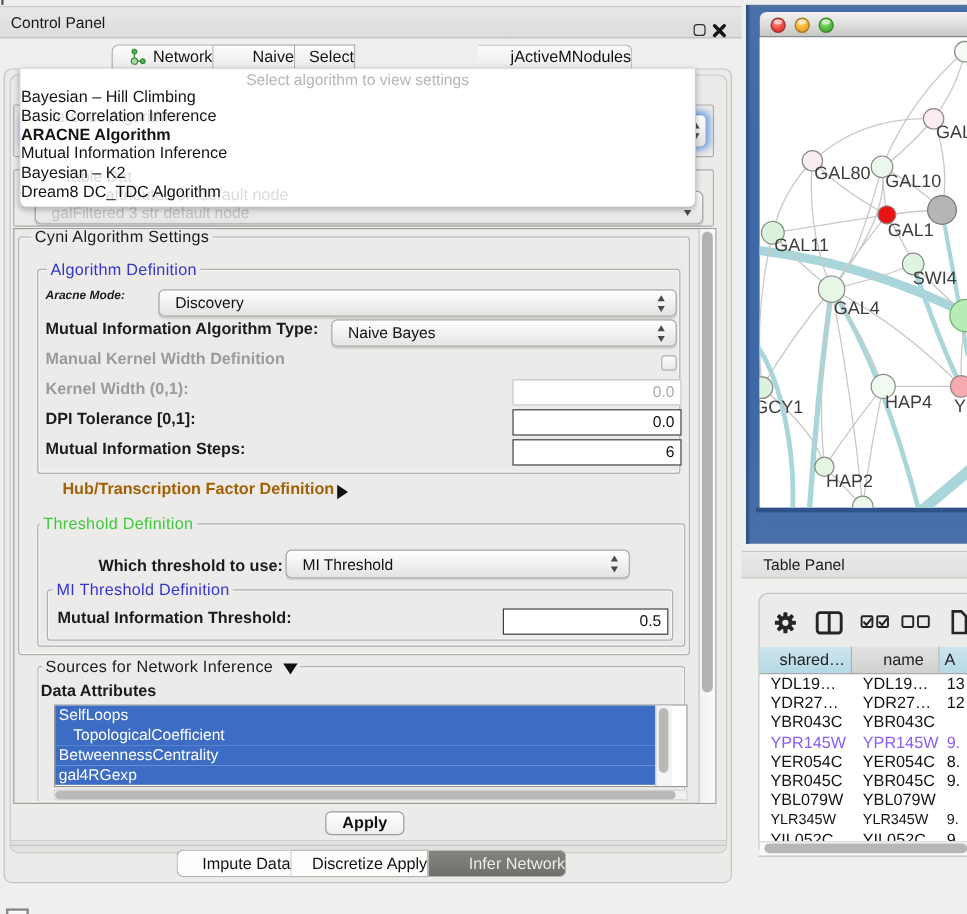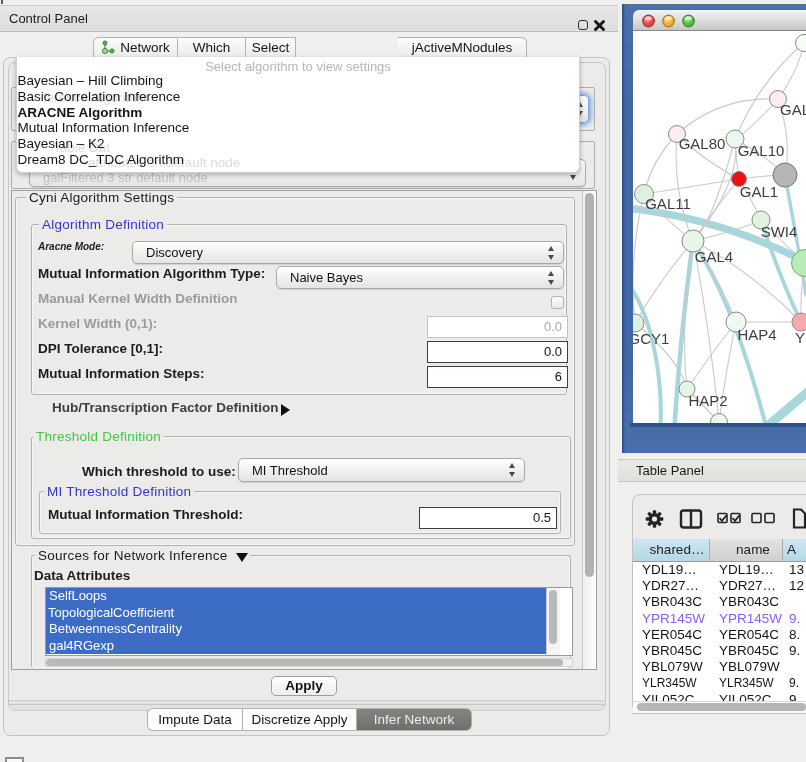--- a/index.html
+++ b/index.html
@@ -8,21 +8,21 @@
 .group { position:absolute; border:1px solid #b2b2b0; border-radius:3px; box-shadow: inset 0 0 0 1px rgba(255,255,255,.55); }
 .gtitle { position:absolute; font-size:13.5px; letter-spacing:0.25px; background:#ecebe9; padding:0 3px; white-space:nowrap; line-height:13px; }
 .combo { position:absolute; border:1px solid #a9a9a7; border-radius:5px;
   background:linear-gradient(#ffffff,#f2f2f0 45%,#e4e4e2); box-shadow:0 1px 1px rgba(0,0,0,.12);
   font-size:13px; color:#111; }
 .combo .ct { position:absolute; left:13px; top:0; bottom:0; display:flex; align-items:center; }
 .arr { position:absolute; right:8px; top:50%; width:7px; height:14px; transform:translateY(-50%); }
 .arr:before { content:""; position:absolute; left:0; top:0; border-left:3.5px solid transparent; border-right:3.5px solid transparent; border-bottom:5px solid #4a4a4a; }
 .arr:after { content:""; position:absolute; left:0; bottom:0; border-left:3.5px solid transparent; border-right:3.5px solid transparent; border-top:5px solid #4a4a4a; }
 .field { position:absolute; background:#fff; font-size:13px; text-align:right; }
-.tab { position:absolute; top:0; height:100%; display:flex; align-items:center; justify-content:center;
+.tab { position:absolute; top:0; height:100%; display:flex; align-items:center; justify-content:flex-end;
   background:linear-gradient(#fcfcfb,#ebebe9); border-top:1px solid #b3b3b1; border-bottom:1px solid #b3b3b1;
   font-size:13.5px; color:#141414; white-space:nowrap; }
 .tabsel { background:linear-gradient(#84847f,#6f6f6d); color:#ebebe9; }
 </style></head><body>
 <div id="root">
 
 <div class="abs" style="left:1px;top:0;width:2px;height:4px;background:#5a5a58;"></div>
 <div class="abs" style="left:0;top:5px;width:618px;height:27px;background:linear-gradient(#e7e7e5,#dddddb);border-bottom:1px solid #bcbcba;border-top:1px solid #ccccca;">
  <div class="abs" style="left:9px;top:0;height:26px;line-height:26px;font-size:13px;color:#1a1a1a;">Control Panel</div>
  <div class="abs" style="left:578px;top:14px;width:10px;height:10px;border:1.6px solid #2e2e2e;border-radius:3px;"></div>
@@ -35,21 +35,21 @@
 <div class="abs" style="left:8px;top:62px;width:598px;height:649px;background:#ecebe9;border:1px solid #c9c9c7;border-radius:7px;"></div>
 <div class="abs" style="left:9px;top:700px;width:596px;height:10px;background:#e2e2e0;border-top:1px solid #cfcfcd;border-radius:0 0 7px 7px;"></div>
 
 <div class="abs" style="left:0;top:37px;width:618px;height:21px;">
 <div class="tab" style="left:93px;width:85px;border-top-left-radius:6px;border-left:1px solid #b3b3b1;border-right:1px solid #b3b3b1;"><svg width="14" height="15" viewBox="0 0 14 15" style="margin-right:5px;">
           <path d="M4 4 L4 10 M6 11 L10 11" stroke="#3f9e42" stroke-width="1.2" fill="none"></path>
           <circle cx="4" cy="3" r="2.1" fill="#4caf50" stroke="#2c7d2f" stroke-width="0.8"></circle>
           <circle cx="4" cy="11" r="2.6" fill="#a5d6a7" stroke="#2c7d2f" stroke-width="0.9"></circle>
           <circle cx="11" cy="11" r="2.1" fill="#4caf50" stroke="#2c7d2f" stroke-width="0.8"></circle>
         </svg>Network</div>
-<div class="tab" style="left:178px;width:68px;border-right:1px solid #b3b3b1;">Which</div>
+<div class="tab" style="left:178px;width:68px;border-right:1px solid #b3b3b1;">Naive</div>
 <div class="tab" style="left:246px;width:50px;border-right:1px solid #b3b3b1;">Select</div>
 <div class="tab tabsel" style="left:296px;width:102px;border-right:1px solid #b3b3b1;margin-top:37px;">Cyni Toolbox</div>
 <div class="tab" style="left:398px;width:129px;border-top-right-radius:6px;border-right:1px solid #b3b3b1;">jActiveMNodules</div>
 </div>
 
 <div class="abs" style="left:11px;top:87px;width:584px;height:44px;border:1px solid #aeaeac;border-radius:2px;"></div>
 <div class="combo" style="left:20px;top:95px;width:569px;height:28px;border-color:#7aa4dd;box-shadow:0 0 5px 2px rgba(86,146,226,.8);">
       <span class="arr" style="right:4px;"></span>
     </div>
 <div class="abs" style="left:11px;top:141px;width:584px;height:48px;border:1px solid #aeaeac;border-radius:2px;"></div>
@@ -78,21 +78,21 @@
       <span class="arr"></span>
     </div>
 <div class="abs" style="left:38px;top:290.5px;font-size:13.5px;font-weight:bold;color:#9b9b99;white-space:nowrap;">Manual Kernel Width Definition</div>
 <div class="abs" style="left:551px;top:296px;width:13px;height:13px;border:1px solid #b2b2b0;border-radius:3px;background:linear-gradient(#fdfdfd,#e8e8e6);"></div>
 <div class="abs" style="left:38px;top:315.5px;font-size:13.5px;font-weight:bold;color:#9b9b99;white-space:nowrap;">Kernel Width (0,1):</div>
 <div class="field" style="left:427px;top:316px;width:141px;height:22px;border:1px solid #c2c2c0;color:#a9a9a7;line-height:20px;padding-right:5px;">0.0</div>
 <div class="abs" style="left:38px;top:340.5px;font-size:13.5px;font-weight:bold;color:#1c1c1c;white-space:nowrap;">DPI Tolerance [0,1]:</div>
 <div class="field" style="left:427px;top:341px;width:141px;height:22px;border:1.5px solid #3e3e3e;color:#111;line-height:19px;padding-right:5px;">0.0</div>
 <div class="abs" style="left:38px;top:365.5px;font-size:13.5px;font-weight:bold;color:#1c1c1c;white-space:nowrap;">Mutual Information Steps:</div>
 <div class="field" style="left:427px;top:366px;width:141px;height:22px;border:1.5px solid #3e3e3e;color:#111;line-height:19px;padding-right:5px;">6</div>
-<div class="abs" style="left:52px;top:399.5px;font-size:13.5px;font-weight:bold;color:#404040;white-space:nowrap;">Hub/Transcription Factor Definition</div>
+<div class="abs" style="left:52px;top:399.5px;font-size:13.5px;font-weight:bold;color:#a16207;white-space:nowrap;">Hub/Transcription Factor Definition</div>
 <div class="abs" style="left:281px;top:404px;width:0;height:0;border-top:6.5px solid transparent;border-bottom:6.5px solid transparent;border-left:9px solid #111;"></div>
 
 <div class="group" style="left:31px;top:436px;width:540px;height:103px;"></div>
 <div class="gtitle" style="left:33px;top:430px;color:#3ecb3e;">Threshold Definition</div>
 
 <div class="abs" style="left:82px;top:463.5px;font-size:13.5px;font-weight:bold;color:#1c1c1c;white-space:nowrap;">Which threshold to use:</div>
 <div class="combo" style="left:238px;top:458px;width:287px;height:24px;">
       <div class="ct">MI Threshold</div>
       <span class="arr"></span>
     </div>
@@ -103,21 +103,21 @@
 <div class="abs" style="left:48px;top:506.5px;font-size:13.5px;font-weight:bold;color:#1c1c1c;white-space:nowrap;">Mutual Information Threshold:</div>
 <div class="field" style="left:419px;top:507px;width:138px;height:22px;border:1.5px solid #3e3e3e;color:#111;line-height:19px;padding-right:5px;">0.5</div>
 
 <div class="group" style="left:31px;top:555px;width:540px;height:113px;border-bottom:none;"></div>
 <div class="gtitle" style="left:35px;top:549px;color:#1c1c1c;padding-right:22px;">Sources for Network Inference</div>
 <div class="abs" style="left:236px;top:553px;width:0;height:0;border-left:6.5px solid transparent;border-right:6.5px solid transparent;border-top:9px solid #111;"></div>
 
 <div class="abs" style="left:34px;top:567.5px;font-size:13.5px;font-weight:bold;color:#1c1c1c;white-space:nowrap;">Data Attributes</div>
 <div class="abs" style="left:45px;top:587px;width:528px;height:69px;background:#fff;border:1px solid #9a9a98;">
 <div class="abs" style="left:0;top:0.0px;width:500px;height:16.6px;background:#3c6cc3;color:#fff;font-size:13px;line-height:16.6px;padding-left:3px;">SelfLoops</div>
-<div class="abs" style="left:0;top:16.6px;width:500px;height:16.6px;background:#3c6cc3;color:#fff;font-size:13px;line-height:16.6px;padding-left:2px;">TopologicalCoefficient</div>
+<div class="abs" style="left:0;top:16.6px;width:500px;height:16.6px;background:#3c6cc3;color:#fff;font-size:13px;line-height:16.6px;padding-left:15px;">TopologicalCoefficient</div>
 <div class="abs" style="left:0;top:33.2px;width:500px;height:16.6px;background:#3c6cc3;color:#fff;font-size:13px;line-height:16.6px;padding-left:3px;">BetweennessCentrality</div>
 <div class="abs" style="left:0;top:49.800000000000004px;width:500px;height:16.6px;background:#3c6cc3;color:#fff;font-size:13px;line-height:16.6px;padding-left:3px;">gal4RGexp</div>
 <div class="abs" style="left:500px;top:0;width:14px;height:67px;background:#f4f4f2;border-left:1px solid #c8c8c6;"></div>
 <div class="abs" style="left:503px;top:2px;width:8px;height:54px;background:#b9b9b7;border-radius:4px;"></div>
 </div>
 
 <div class="abs" style="left:45px;top:658px;width:528px;height:9px;background:#f0f0ee;border:1px solid #d4d4d2;"></div>
 <div class="abs" style="left:46px;top:659px;width:517px;height:7px;background:#b9b9b7;border-radius:4px;"></div>
 
 <div class="abs" style="left:271px;top:676px;width:66px;height:20px;border:1px solid #9d9d9b;border-radius:5px;background:linear-gradient(#ffffff,#ededeb);text-align:center;line-height:18px;font-size:13.5px;font-weight:600;color:#111;">Apply</div>

